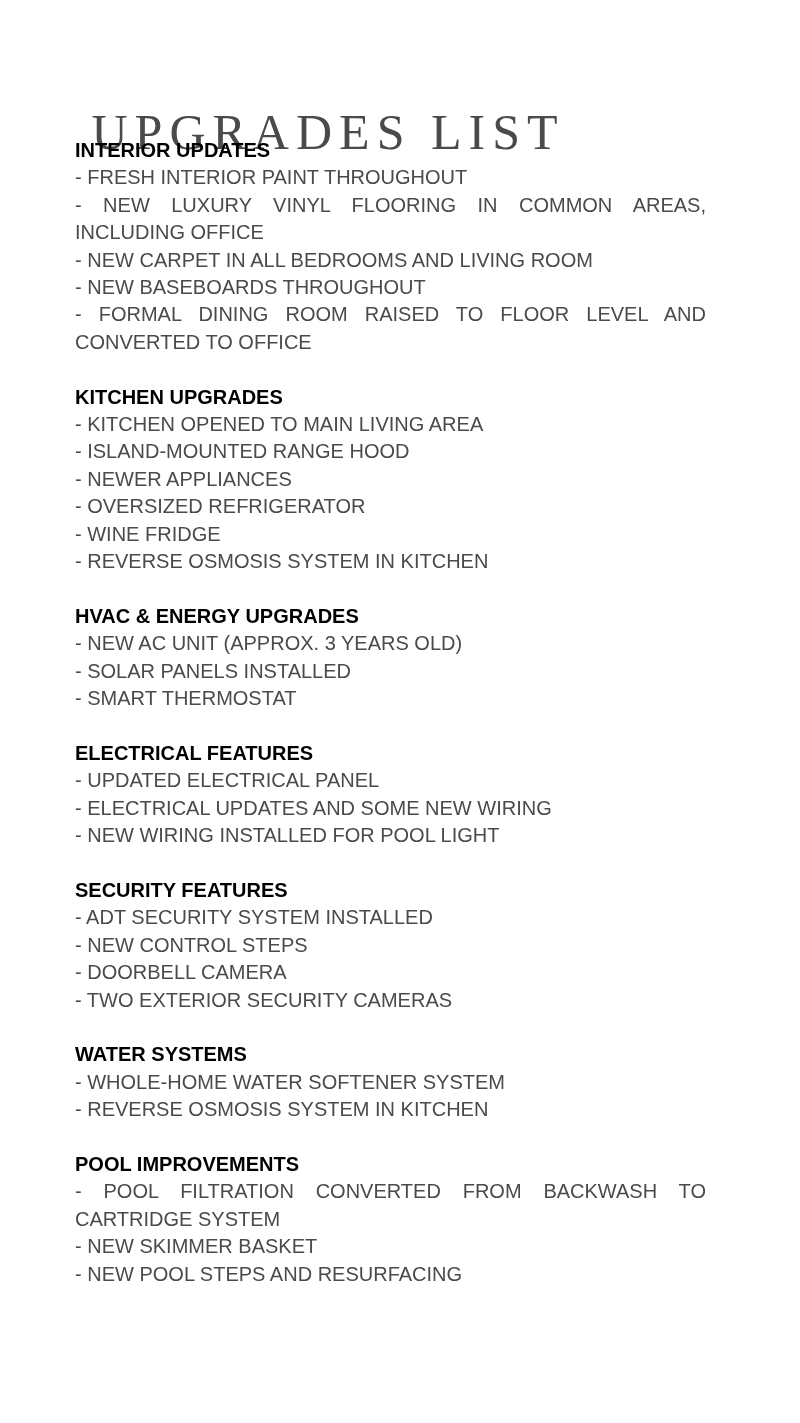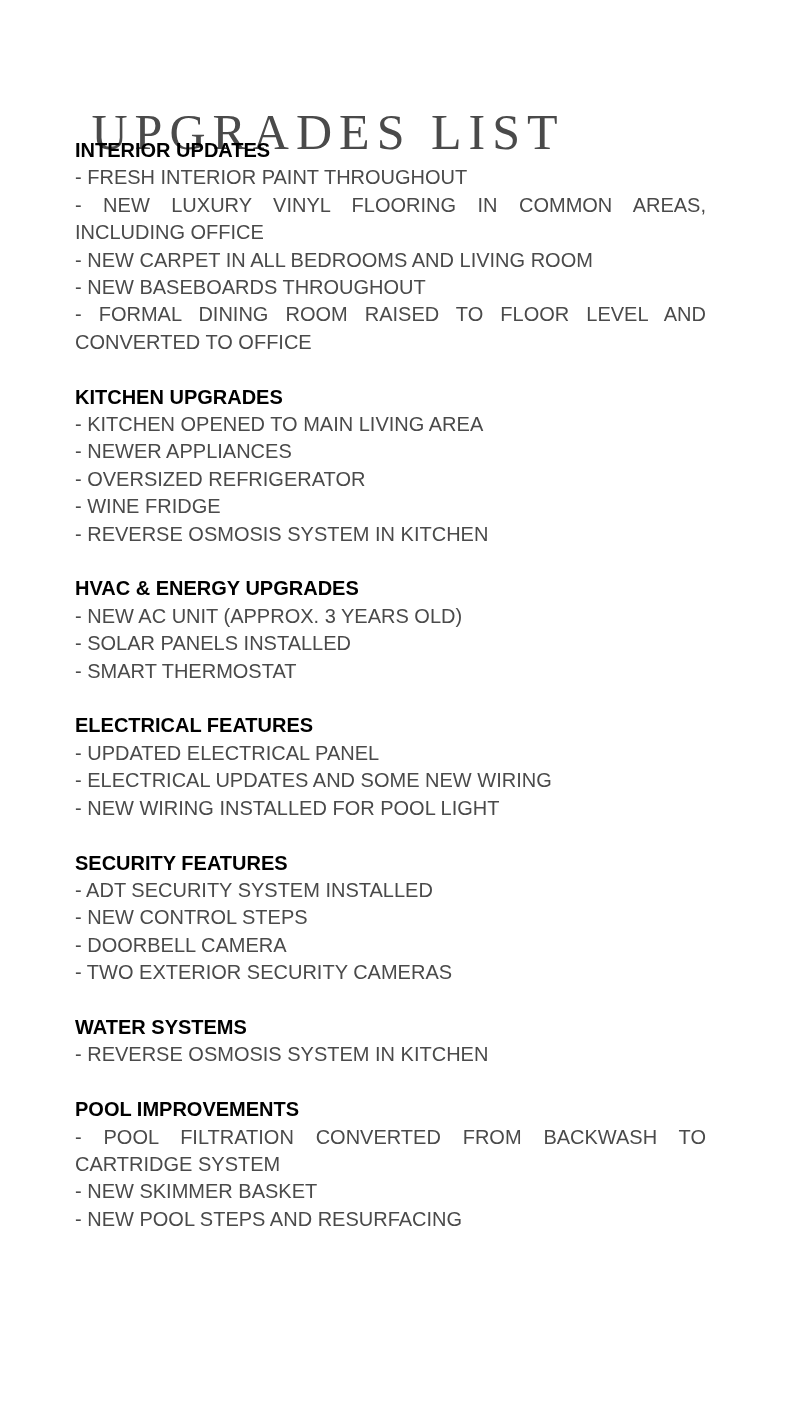--- a/index.html
+++ b/index.html
@@ -30,20 +30,21 @@
     <div class="item">- FRESH INTERIOR PAINT THROUGHOUT</div>
     <div class="item">- NEW LUXURY VINYL FLOORING IN COMMON AREAS, INCLUDING OFFICE</div>
     <div class="item">- NEW CARPET IN ALL BEDROOMS AND LIVING ROOM</div>
     <div class="item">- NEW BASEBOARDS THROUGHOUT</div>
     <div class="item">- FORMAL DINING ROOM RAISED TO FLOOR LEVEL AND CONVERTED TO OFFICE</div>
   </div>
 
   <div class="section">
     <div class="heading">KITCHEN UPGRADES</div>
     <div class="item">- KITCHEN OPENED TO MAIN LIVING AREA</div>
+    <div class="item">- ISLAND-MOUNTED RANGE HOOD</div>
     <div class="item">- NEWER APPLIANCES</div>
     <div class="item">- OVERSIZED REFRIGERATOR</div>
     <div class="item">- WINE FRIDGE</div>
     <div class="item">- REVERSE OSMOSIS SYSTEM IN KITCHEN</div>
   </div>
 
   <div class="section">
     <div class="heading">HVAC &amp; ENERGY UPGRADES</div>
     <div class="item">- NEW AC UNIT (APPROX. 3 YEARS OLD)</div>
     <div class="item">- SOLAR PANELS INSTALLED</div>
@@ -60,20 +61,21 @@
   <div class="section">
     <div class="heading">SECURITY FEATURES</div>
     <div class="item">- ADT SECURITY SYSTEM INSTALLED</div>
     <div class="item">- NEW CONTROL STEPS</div>
     <div class="item">- DOORBELL CAMERA</div>
     <div class="item">- TWO EXTERIOR SECURITY CAMERAS</div>
   </div>
 
   <div class="section">
     <div class="heading">WATER SYSTEMS</div>
+    <div class="item">- WHOLE-HOME WATER SOFTENER SYSTEM</div>
     <div class="item">- REVERSE OSMOSIS SYSTEM IN KITCHEN</div>
   </div>
 
   <div class="section">
     <div class="heading">POOL IMPROVEMENTS</div>
     <div class="item">- POOL FILTRATION CONVERTED FROM BACKWASH TO CARTRIDGE SYSTEM</div>
     <div class="item">- NEW SKIMMER BASKET</div>
     <div class="item">- NEW POOL STEPS AND RESURFACING</div>
   </div>
 </div>

